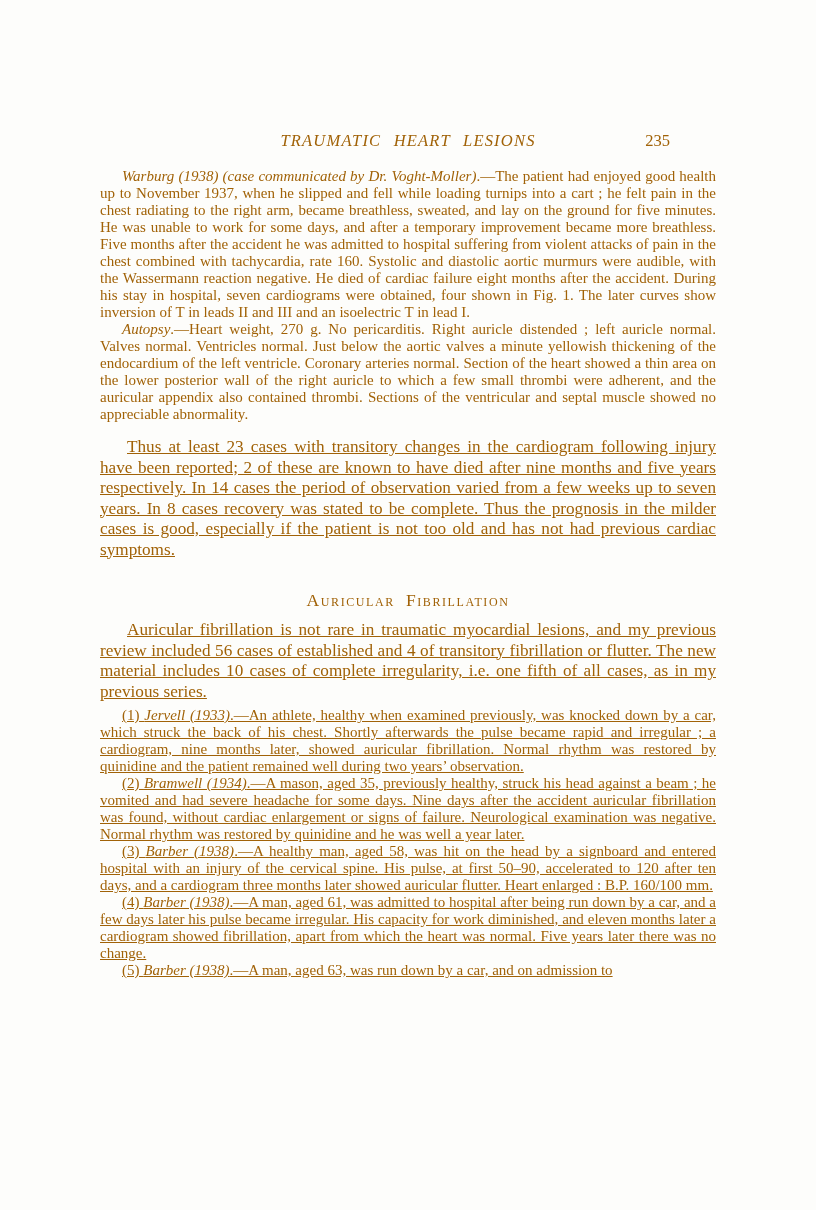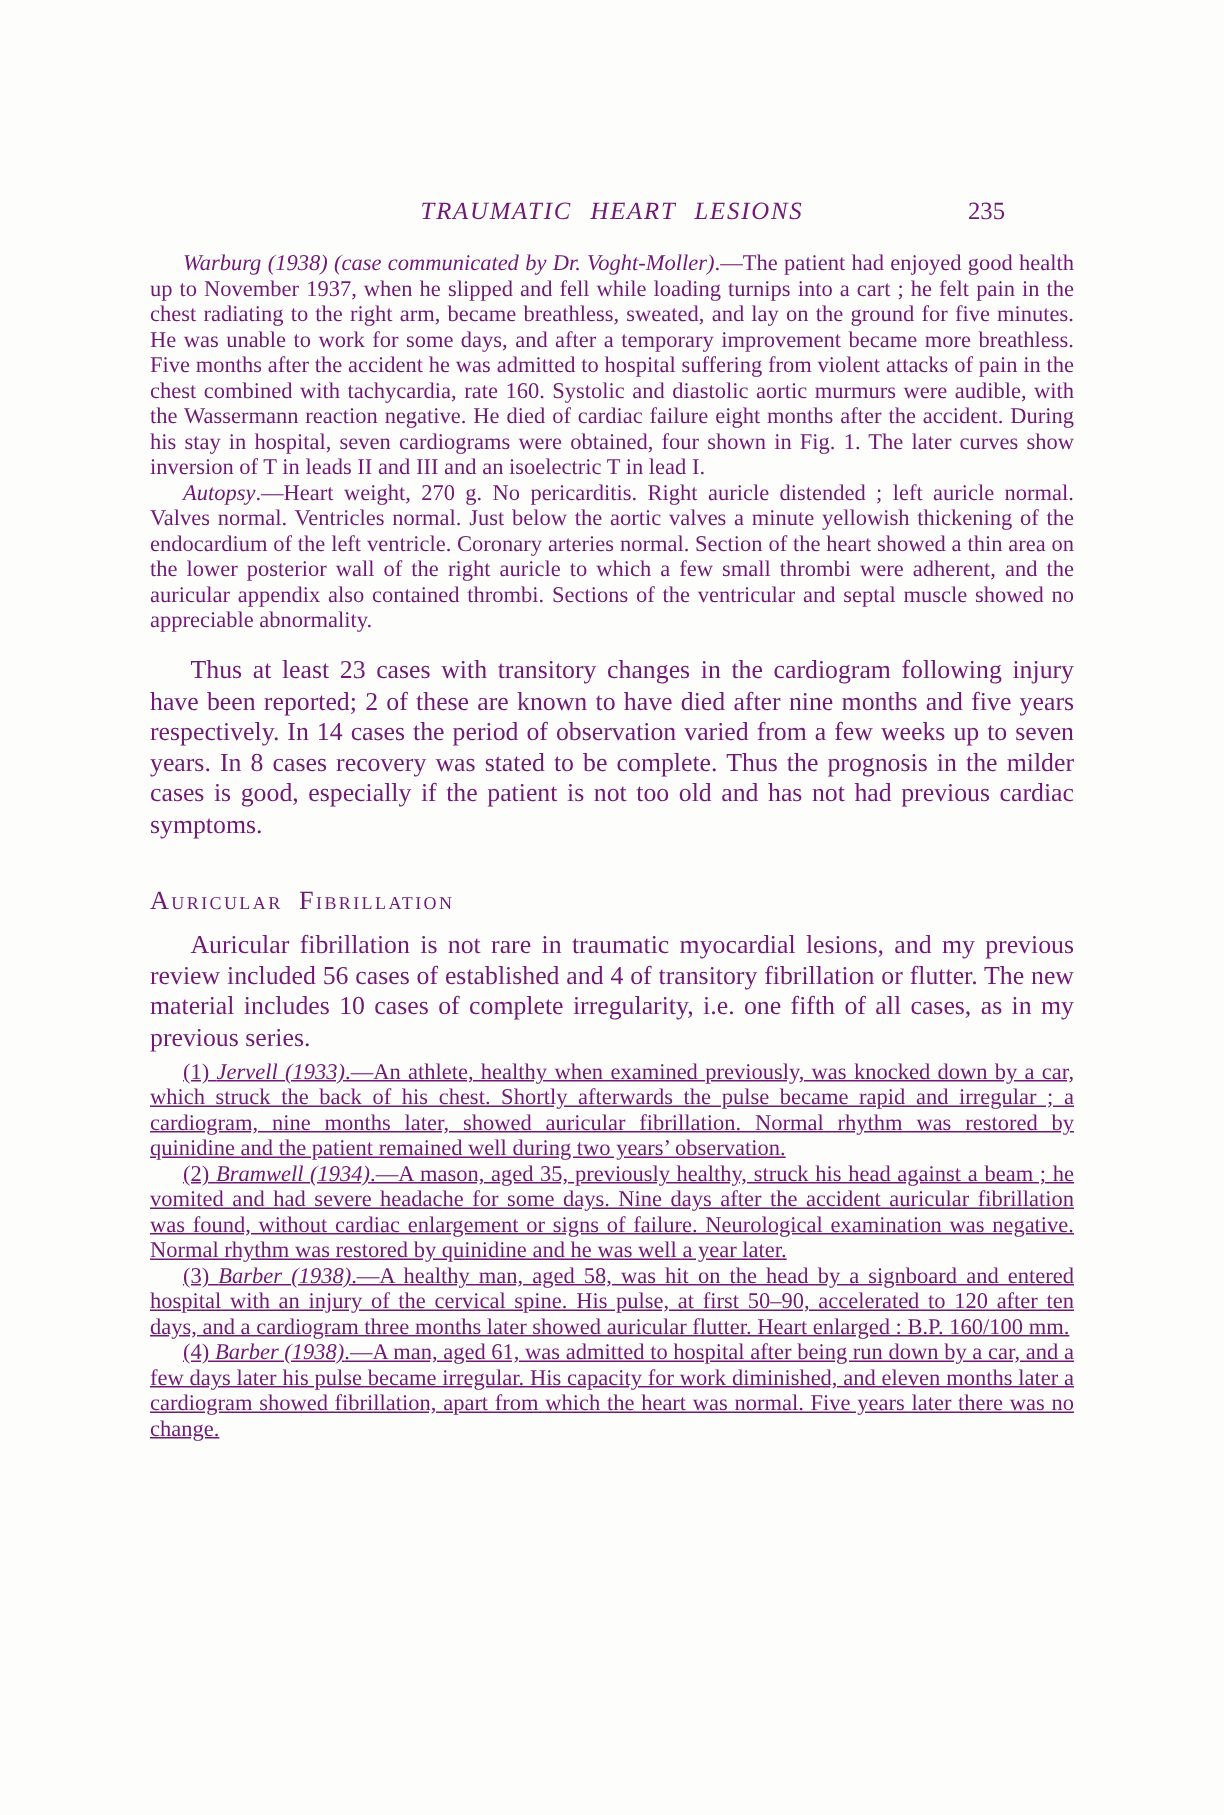--- a/index.html
+++ b/index.html
@@ -40,37 +40,38 @@
     word-spacing: 0;
     font-size: 16.5px;
   }
   p {
     margin: 0;
     text-align: justify;
   }
   .sm { font-size: 15px; line-height: 17px; }
   .lg { font-size: 17.2px; line-height: 20.5px; }
   .indent-sm { text-indent: 22px; }
-  .indent-lg { text-indent: 27px; }
+  .indent-lg { text-indent: 27px; text-decoration: underline; }
   .mt-summary { margin-top: 14px; }
   .section-heading {
     font-weight: normal;
     font-variant: small-caps;
     font-size: 17.5px;
     letter-spacing: 1.6px;
     word-spacing: 5px;
+    text-align: center;
     margin: 30px 0 9px 0;
   }
   .cases { margin-top: 5px; text-decoration: underline; }
   .ital { font-style: italic; }
 </style>
 </head>
 <body>
 
-<div class="page" style="background: rgb(253, 253, 251); color: #701a75;">
+<div class="page" style="background: rgb(253, 253, 251); color: #a16207;">
   <div class="content">
 
     <div class="running-head">
       <span>TRAUMATIC HEART LESIONS</span>
       <span class="page-num">235</span>
     </div>
 
     <p class="sm indent-sm"><span class="ital">Warburg (1938) (case communicated by Dr. Voght-Moller)</span><span>.—The patient had enjoyed good health up to November 1937, when he slipped and fell while loading turnips into a cart ;  he felt pain in the chest radiating to the right arm, became breathless, sweated, and lay on the ground for five minutes.  He was unable to work for some days, and after a temporary improvement became more breathless.  Five months after the accident he was admitted to hospital suffering from violent attacks of pain in the chest combined with tachycardia, rate 160.  Systolic and diastolic aortic murmurs were audible, with the Wassermann reaction negative.  He died of cardiac failure eight months after the accident.  During his stay in hospital, seven cardiograms were obtained, four shown in Fig. 1.  The later curves show inversion of T in leads II and III and an isoelectric T in lead I.</span></p>
 
     <p class="sm indent-sm"><span class="ital">Autopsy</span><span>.—Heart weight, 270 g.  No pericarditis.  Right auricle distended ; left auricle normal.  Valves normal.  Ventricles normal.  Just below the aortic valves a minute yellowish thickening of the endocardium of the left ventricle.  Coronary arteries normal.  Section of the heart showed a thin area on the lower posterior wall of the right auricle to which a few small thrombi were adherent, and the auricular appendix also contained thrombi.  Sections of the ventricular and septal muscle showed no appreciable abnormality.</span></p>
@@ -80,16 +81,17 @@
     <h2 class="section-heading">Auricular Fibrillation</h2>
 
     <p class="lg indent-lg">Auricular fibrillation is not rare in traumatic myocardial lesions, and my previous review included 56 cases of established and 4 of transitory fibrillation or flutter.  The new material includes 10 cases of complete irregularity, i.e. one fifth of all cases, as in my previous series.</p>
 
 
     <div class="cases">
       <p class="sm indent-sm"><span>(1) </span><span class="ital">Jervell (1933)</span><span>.—An athlete, healthy when examined previously, was knocked down by a car, which struck the back of his chest.  Shortly afterwards the pulse became rapid and irregular ;  a cardiogram, nine months later, showed auricular fibrillation.  Normal rhythm was restored by quinidine and the patient remained well during two years’ observation.</span></p>
       <p class="sm indent-sm"><span>(2) </span><span class="ital">Bramwell (1934)</span><span>.—A mason, aged 35, previously healthy, struck his head against a beam ;  he vomited and had severe headache for some days.  Nine days after the accident auricular fibrillation was found, without cardiac enlargement or signs of failure.  Neurological examination was negative.  Normal rhythm was restored by quinidine and he was well a year later.</span></p>
       <p class="sm indent-sm"><span>(3) </span><span class="ital">Barber (1938)</span><span>.—A healthy man, aged 58, was hit on the head by a signboard and entered hospital with an injury of the cervical spine.  His pulse, at first 50–90, accelerated to 120 after ten days, and a cardiogram three months later showed auricular flutter.  Heart enlarged :  B.P. 160/100 mm.</span></p>
       <p class="sm indent-sm"><span>(4) </span><span class="ital">Barber (1938)</span><span>.—A man, aged 61, was admitted to hospital after being run down by a car, and a few days later his pulse became irregular.  His capacity for work diminished, and eleven months later a cardiogram showed fibrillation, apart from which the heart was normal.  Five years later there was no change.</span></p>
+      <p class="sm indent-sm"><span>(5) </span><span class="ital">Barber (1938)</span><span>.—A man, aged 63, was run down by a car, and on admission to</span></p>
     </div>
 
   </div>
 </div>
 
 </body></html>

